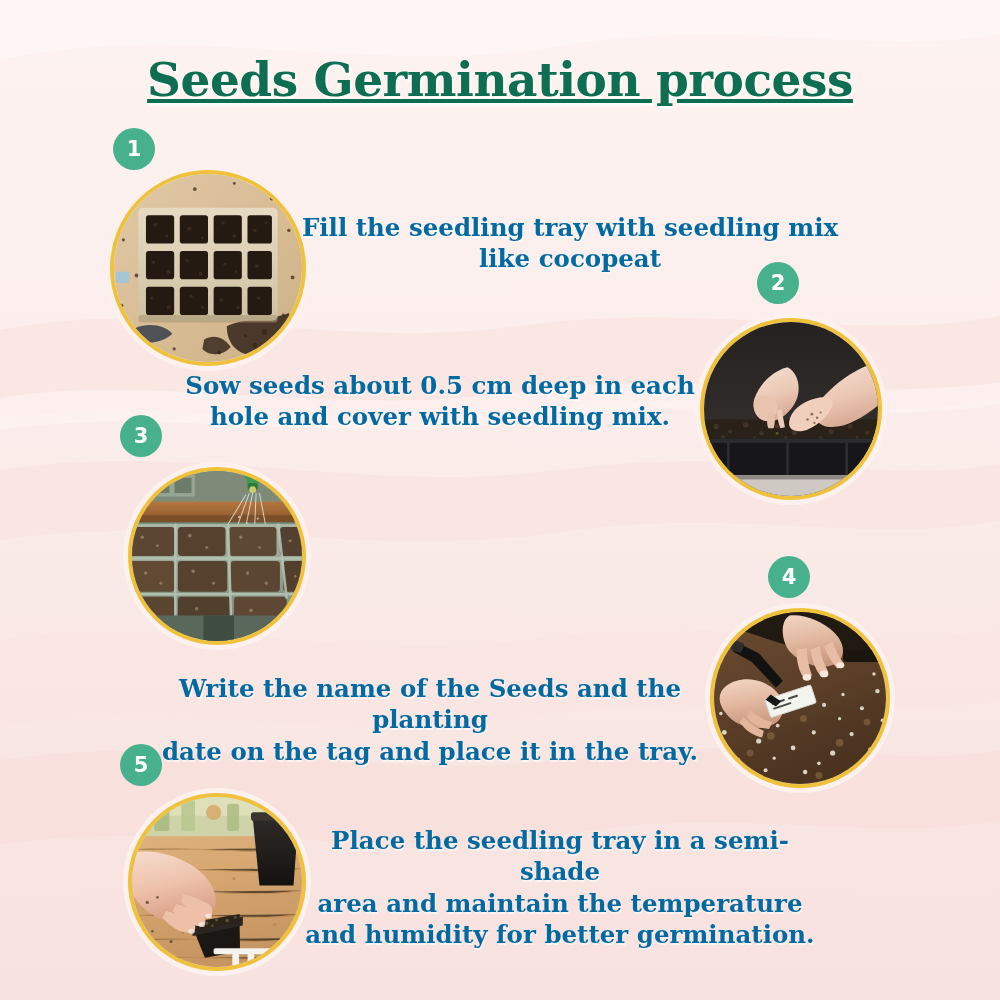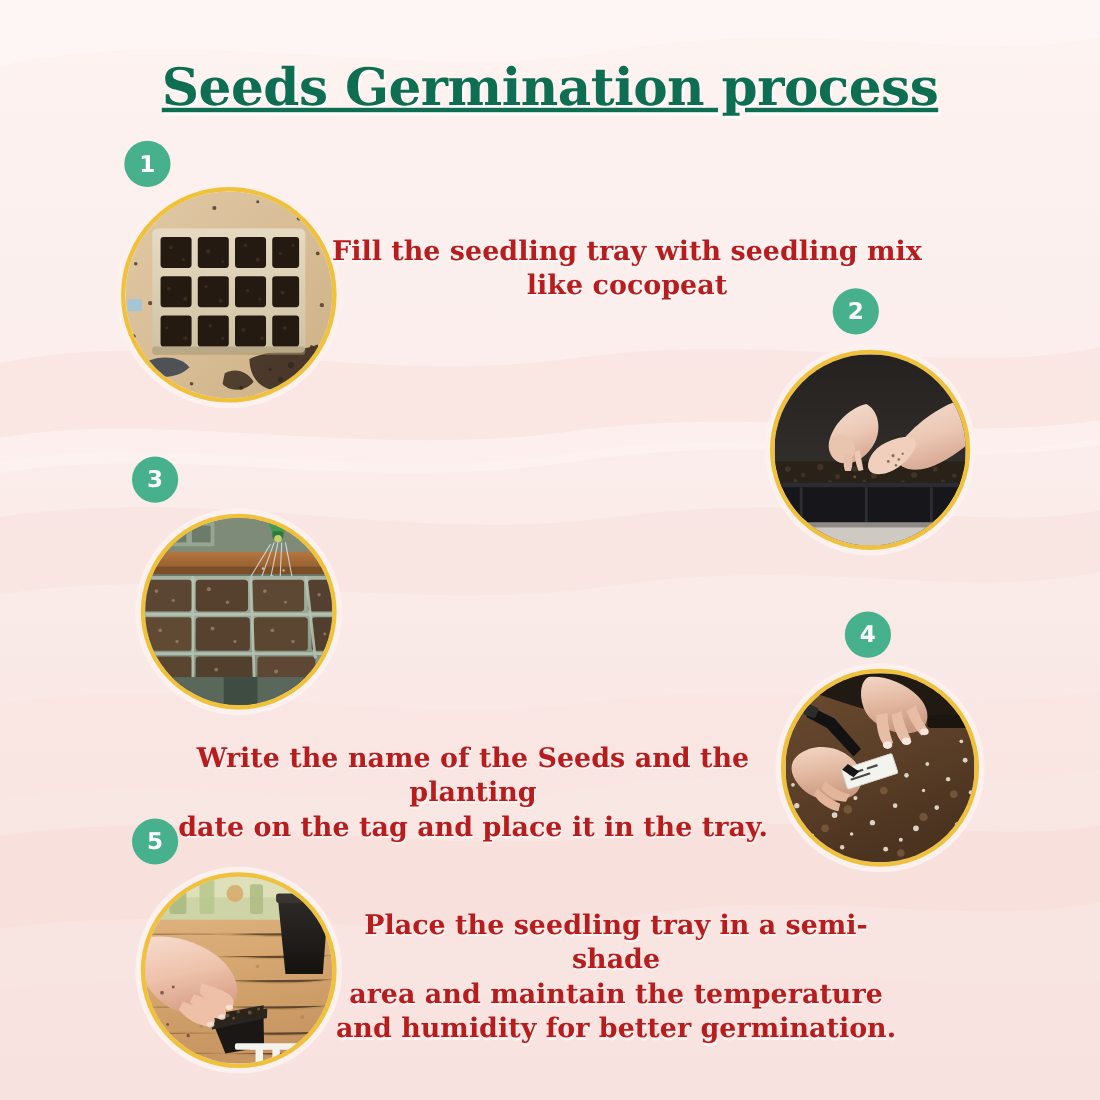--- a/index.html
+++ b/index.html
@@ -49,21 +49,21 @@
     font-family:"DejaVu Sans", sans-serif;
     font-size:21px;font-weight:bold;
     line-height:1;
     z-index:6;
   }
   
   .steptext{
     position:absolute;
     font-family:"DejaVu Serif", serif;
     font-weight:bold;
-    color:#b91c1c;
+    color:#0369a1;
     font-size:24.5px;
     line-height:1.28;
     text-align:center;
     text-shadow:1px 2px 0 rgba(255,255,255,0.6);
     white-space:pre-line;
   }
   .t1{left:300px;top:212px;width:540px;}
   .t2{left:180px;top:370px;width:520px;}
   .t3{left:290px;top:512px;width:570px;}
   .t4{left:150px;top:673px;width:560px;}
@@ -244,20 +244,22 @@
       <path d="M60,88 C56,96 58,108 66,112 C74,116 82,110 84,102 C86,94 80,86 72,85 C66,84 62,85 60,88 Z" fill="#e9c4af"></path>
 
       <path d="M74,104 C72,112 72,118 74,122 L80,122 C82,116 82,110 80,104 Z" fill="#e6c0ab"></path>
       <path d="M84,102 C84,110 86,118 88,122 L93,121 C92,114 90,106 89,100 Z" fill="#eccab6"></path>
 
       <circle cx="84" cy="128" r="1.6" fill="#6a5235"></circle>
 
       <rect width="200" height="200" fill="none"></rect>
     </svg>
   </div>
+  <div class="steptext t2">Sow seeds about 0.5 cm deep in each
+hole and cover with seedling mix.</div>
 
   <div class="badge" style="left:120px;top:415px;">
     <span>3</span>
   </div>
   <div class="photo" style="left:128px;top:467px;width:178px;height:178px;">
     <svg viewBox="0 0 200 200">
       <defs>
         <linearGradient id="woodg" x1="0" y1="0" x2="0" y2="1">
           <stop offset="0%" stop-color="#b4763f"></stop>
             <stop offset="100%" stop-color="#8d5a2d"></stop>

